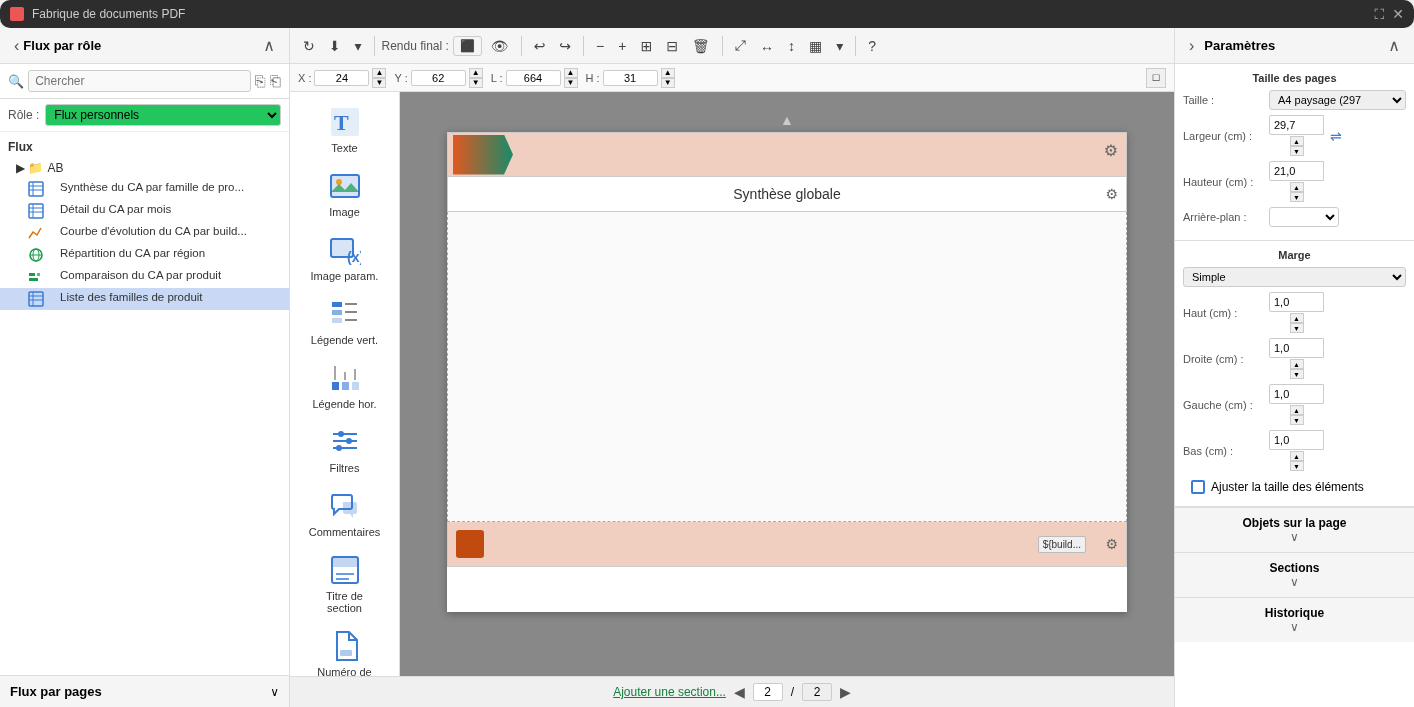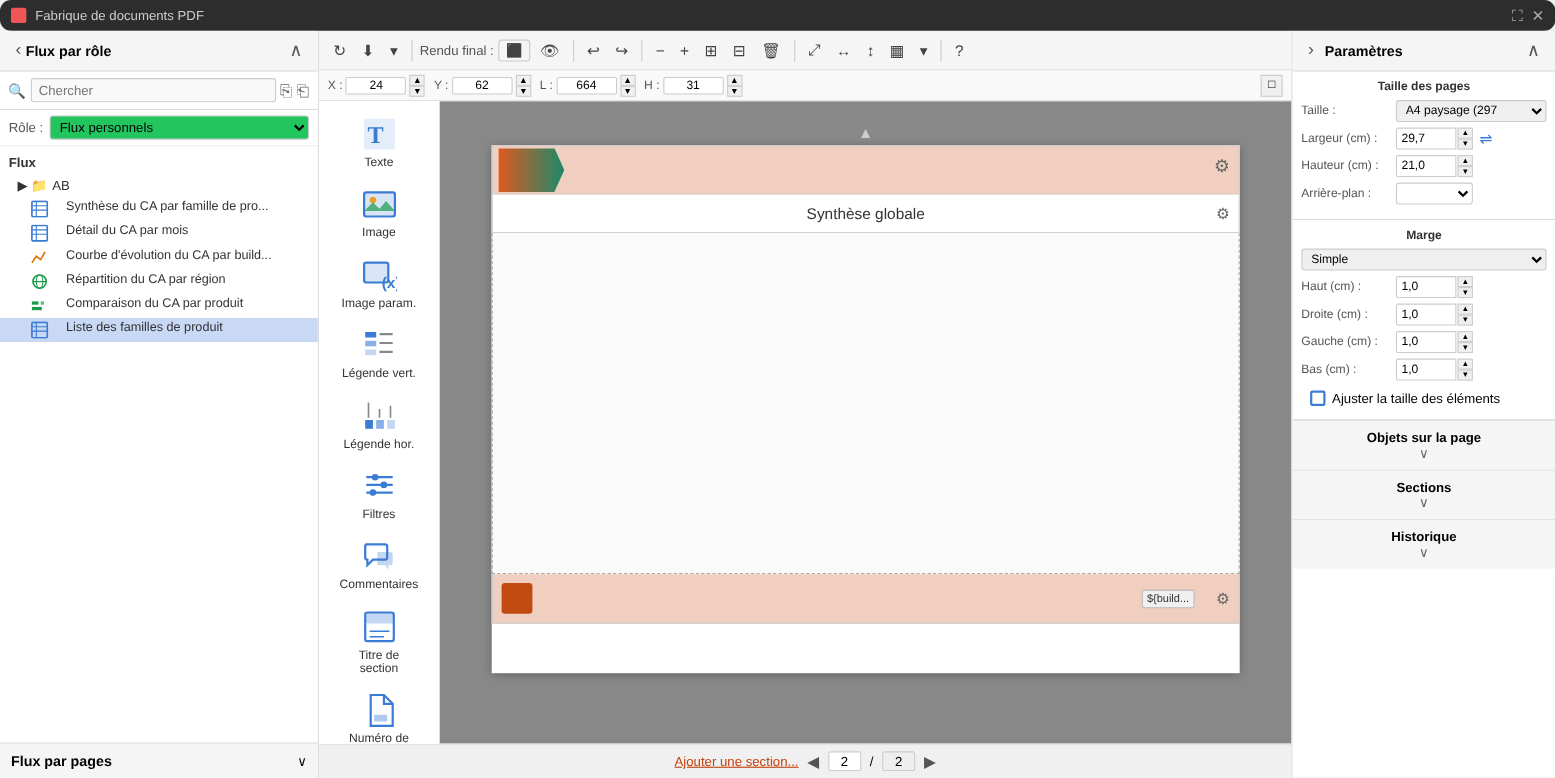--- a/index.html
+++ b/index.html
@@ -380,21 +380,21 @@
       display: flex;
       align-items: center;
       justify-content: center;
       padding: 6px;
       background: #f0f0f0;
       border-top: 1px solid #ddd;
       gap: 8px;
       flex-shrink: 0;
     }
     .pagination-link {
-      color: #c2410c;
+      color: #15803d;
       text-decoration: underline;
       cursor: pointer;
       font-size: 12px;
       text-align: center;
     }
     .pagination-nav {
       background: none;
       border: none;
       cursor: pointer;
       font-size: 14px;
@@ -459,20 +459,21 @@
       flex: 1;
       border: 1px solid #ccc;
       border-radius: 3px;
       padding: 2px 4px;
       font-size: 11px;
     }
     .params-input-with-spin {
       display: flex;
       align-items: center;
       gap: 1px;
+      flex-direction: column;
     }
     .spin-input {
       width: 55px;
       border: 1px solid #ccc;
       border-radius: 2px 0 0 2px;
       padding: 2px 4px;
       font-size: 11px;
       height: 20px;
     }
     .spin-btns {

